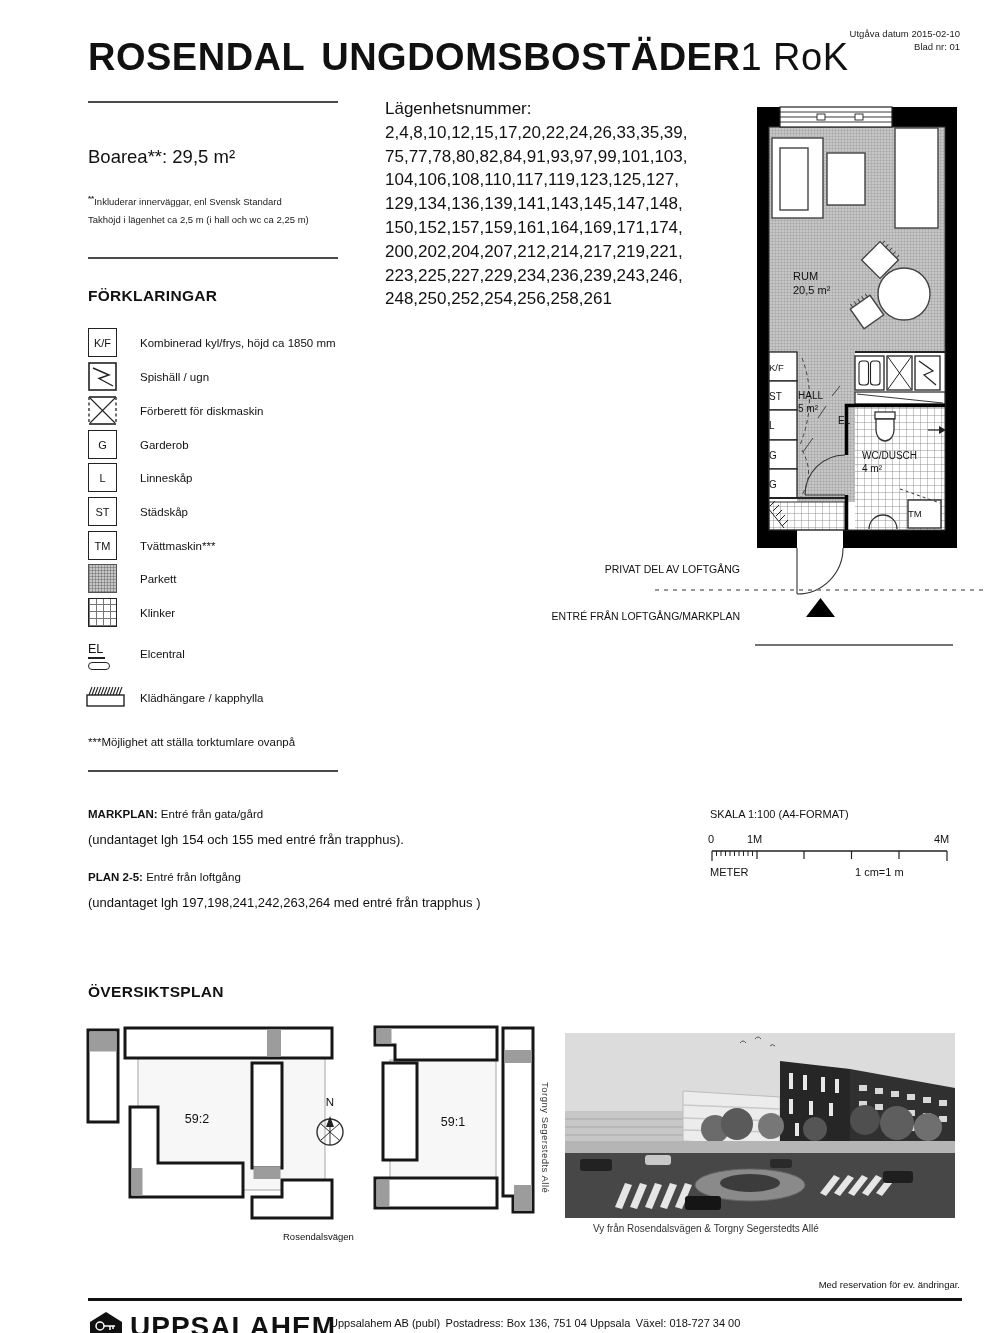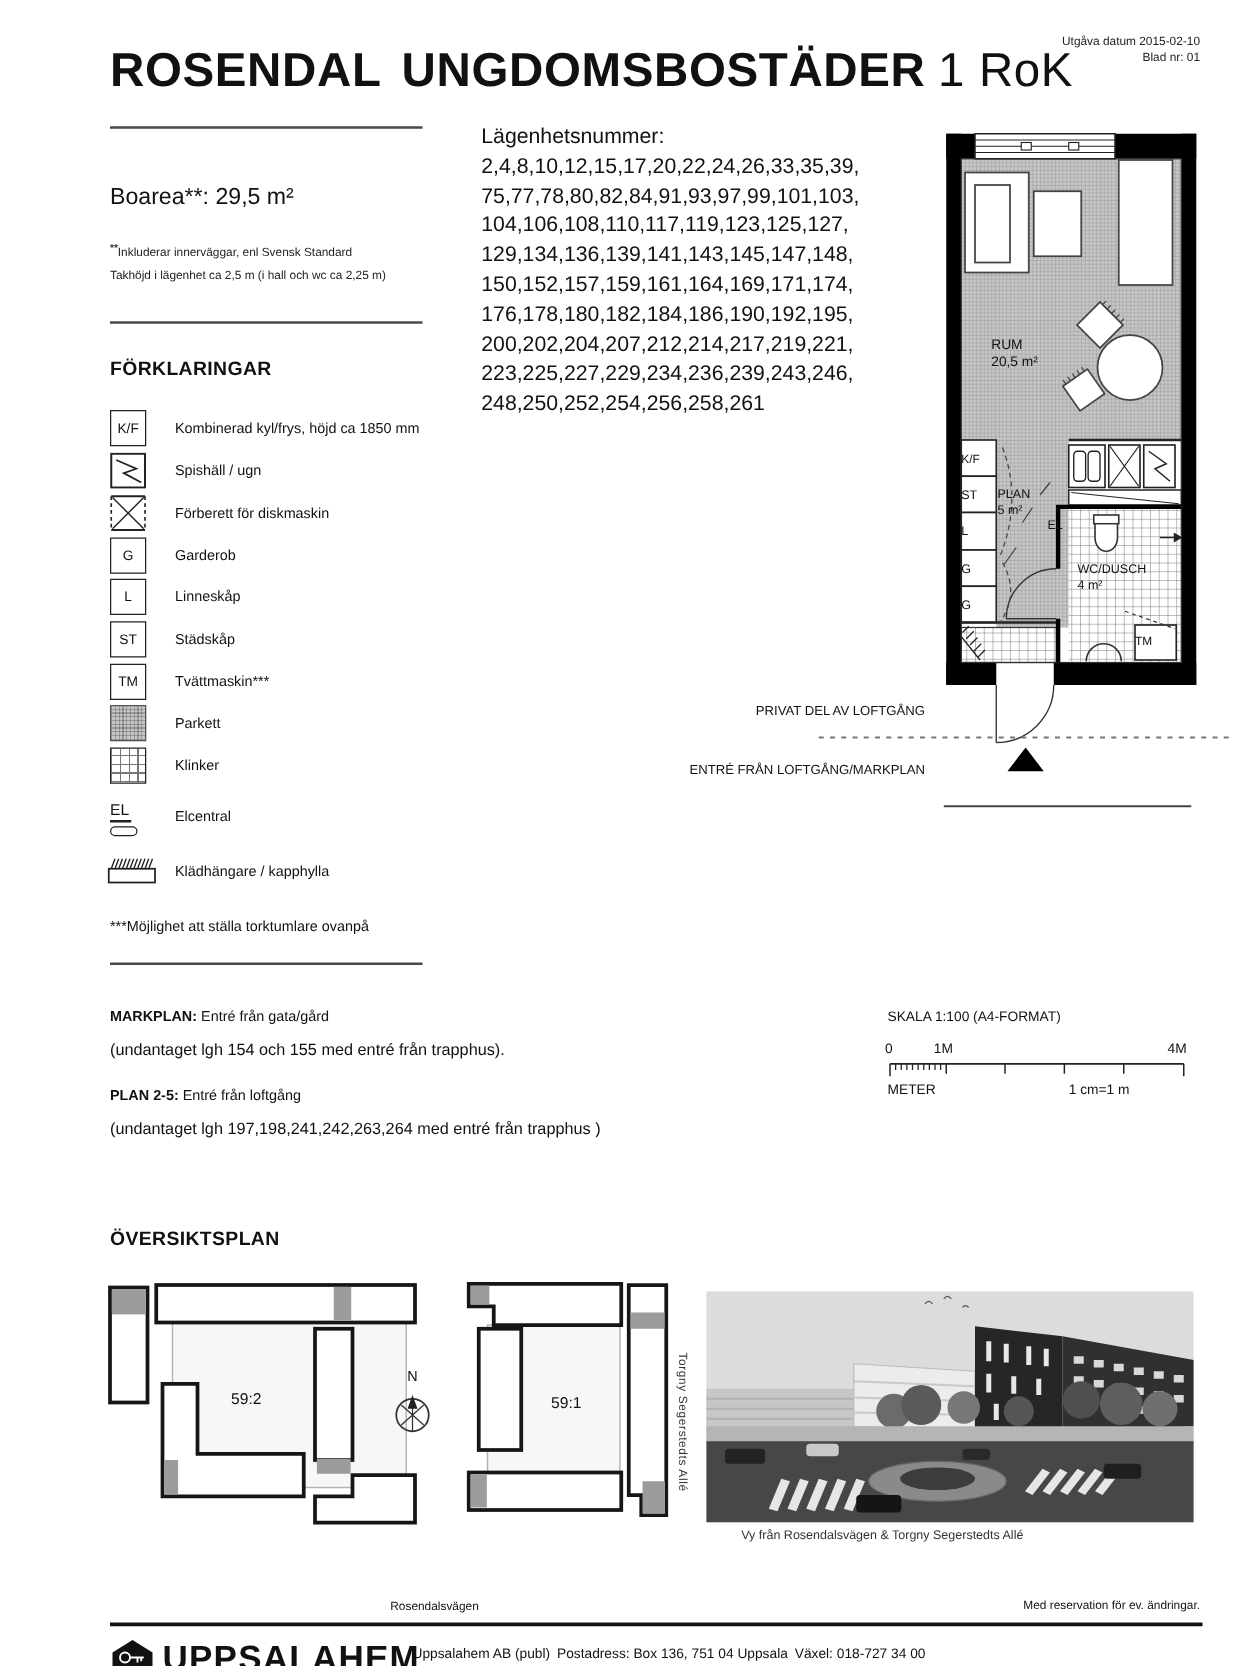--- a/index.html
+++ b/index.html
@@ -4,21 +4,21 @@
 <style>
 *{margin:0;padding:0;box-sizing:border-box}
 html,body{width:1000px;height:1333px;background:#fff;overflow:hidden;
   font-family:"Liberation Sans",sans-serif;color:#111}
 #page{position:relative;width:1000px;height:1333px;background:#fff}
 .abs{position:absolute}
 .nw{white-space:nowrap}
 
 .title{left:88px;top:36px;font-size:38px;font-weight:bold;letter-spacing:.5px}
 .title .sp{display:inline-block;width:16px}
-.title .rok{font-weight:normal;margin-left:10px}
+.title .rok{font-weight:normal;}
 .docmeta{left:770px;top:27px;width:190px;text-align:right;font-size:9.5px;line-height:13px;color:#222}
 
 .rule{left:88px;width:250px;border-top:2px solid #4a4a4a}
 
 .boarea{left:88px;top:146px;font-size:18.5px}
 .fnotes{left:88px;top:190px;font-size:9.5px;line-height:18px;color:#222}
 .sup{font-weight:bold;font-size:8px;vertical-align:super}
 .sechead{left:88px;font-size:15.5px;font-weight:bold;letter-spacing:.3px}
 .lbox{left:88px;width:29px;height:29px;border:1.6px solid #222;background:#fff;
   display:flex;align-items:center;justify-content:center;font-size:11px}
@@ -142,21 +142,20 @@
   <div class="abs planrow nw" style="top:871px"><b>PLAN 2-5:</b> <span>Entré från loftgång</span></div>
   <div class="abs plannote nw" style="top:895px">(undantaget lgh 197,198,241,242,263,264 med entré från trapphus  )</div>
 
   <div class="abs" style="left:385px;top:97px;font-size:17px;line-height:23.8px">
     <div>Lägenhetsnummer:</div>
     <div>2,4,8,10,12,15,17,20,22,24,26,33,35,39,</div>
     <div>75,77,78,80,82,84,91,93,97,99,101,103,</div>
     <div>104,106,108,110,117,119,123,125,127,</div>
     <div>129,134,136,139,141,143,145,147,148,</div>
     <div>150,152,157,159,161,164,169,171,174,</div>
-    <div>176,178,180,182,184,186,190,192,195,</div>
     <div>200,202,204,207,212,214,217,219,221,</div>
     <div>223,225,227,229,234,236,239,243,246,</div>
     <div>248,250,252,254,256,258,261</div>
   </div>
 
   <svg class="abs" style="left:640px;top:100px" width="350" height="565" viewBox="0 0 350 565">
     <defs>
       <pattern id="pk" width="3" height="3" patternUnits="userSpaceOnUse">
         <rect width="3" height="3" fill="#c6c6c6"></rect>
           <path d="M0 0H3M0 0V3" stroke="#8d8d8d" stroke-width="0.6"></path>
@@ -272,21 +271,21 @@
     <polygon points="166,517 195,517 180.5,498" fill="#000"></polygon>
 
     <line x1="115" y1="545" x2="313" y2="545" stroke="#444" stroke-width="1.5"></line>
   </svg>
 
   <div class="abs fp-label" style="left:793px;top:269px;width:60px;font-size:11px">
     <div>RUM</div>
       <div>20,5 m²</div>
   </div>
   <div class="abs fp-label fp-small" style="left:798px;top:389px;width:52px">
-    <div>PLAN</div>
+    <div>HALL</div>
       <div>5 m²</div>
   </div>
   <div class="abs fp-small" style="left:838px;top:414px;z-index:5">EL</div>
   <div class="abs fp-label fp-small" style="left:862px;top:449px;width:80px">
     <div>WC/DUSCH</div>
       <div>4 m²</div>
   </div>
   <div class="abs fp-label" style="left:769px;top:361px;width:28px;font-size:9.5px">K/F</div>
   <div class="abs fp-label" style="left:769px;top:390px;width:28px;font-size:10px">ST</div>
   <div class="abs fp-label" style="left:769px;top:419px;width:28px;font-size:10px">L</div>
@@ -339,21 +338,21 @@
     <g>
       <circle cx="250" cy="112" r="13" fill="none" stroke="#333" stroke-width="1.4"></circle>
       <path d="M250 99 V125 M241 104 L259 120 M241 120 L259 104" stroke="#333" stroke-width="1" fill="none"></path>
       <polygon points="250,96 246,107 254,107" fill="#222"></polygon>
     </g>
   </svg>
 
   <div class="abs ov-label" style="left:177px;top:1112px;width:40px">59:2</div>
   <div class="abs ov-label" style="left:433px;top:1115px;width:40px">59:1</div>
   <div class="abs ov-label" style="left:322px;top:1096px;width:16px;font-size:11.5px">N</div>
-  <div class="abs street-h" style="left:283px;top:1280px;width:100px;text-align:right">Rosendalsvägen</div>
+  <div class="abs street-h" style="left:283px;top:1231px;width:100px;text-align:left">Rosendalsvägen</div>
   <div class="abs street-v" style="left:540px;top:1082px">Torgny Segerstedts Allé</div>
 
   <svg class="abs" style="left:565px;top:1033px" width="390" height="185" viewBox="0 0 390 185">
     <rect width="390" height="185" fill="#dcdcdc"></rect>
     <rect x="0" y="78" width="125" height="34" fill="#c7c7c7"></rect>
     <path d="M0 86 H125 M0 94 H125 M0 102 H125" stroke="#b3b3b3" stroke-width="1.5"></path>
     <polygon points="118,58 215,64 215,112 118,108" fill="#ececec" stroke="#bbb"></polygon>
     <path d="M118 72 L215 76 M118 85 L215 88 M118 97 L215 99" stroke="#c9c9c9" stroke-width="1.5" fill="none"></path>
     <polygon points="215,28 285,36 285,114 215,110" fill="#262626"></polygon>
     <g fill="#e8e8e8">

